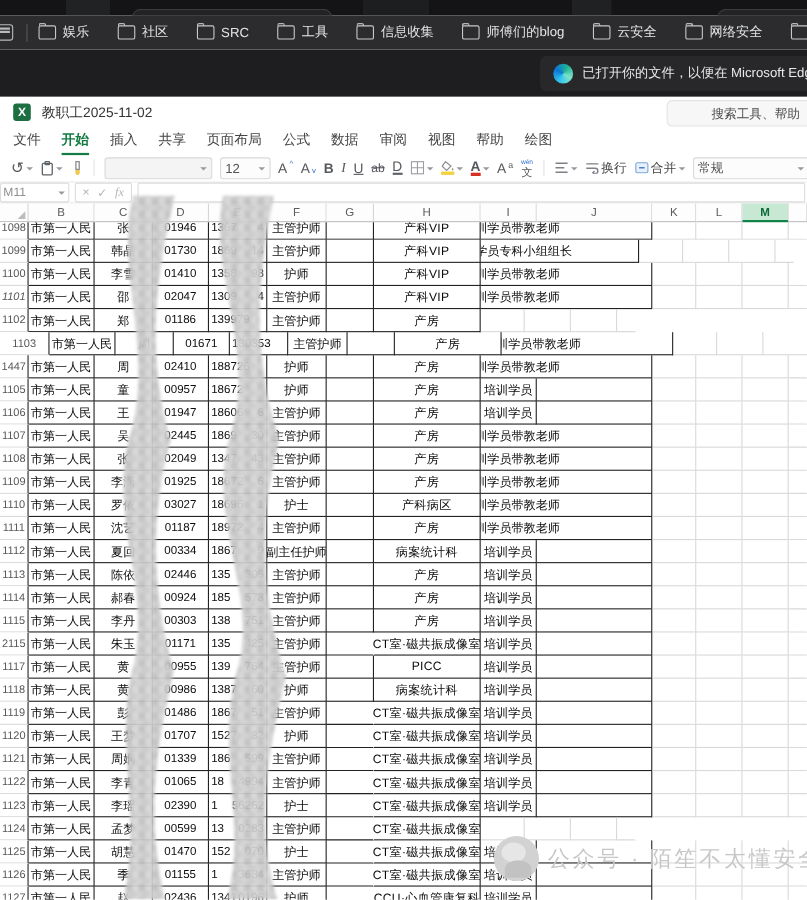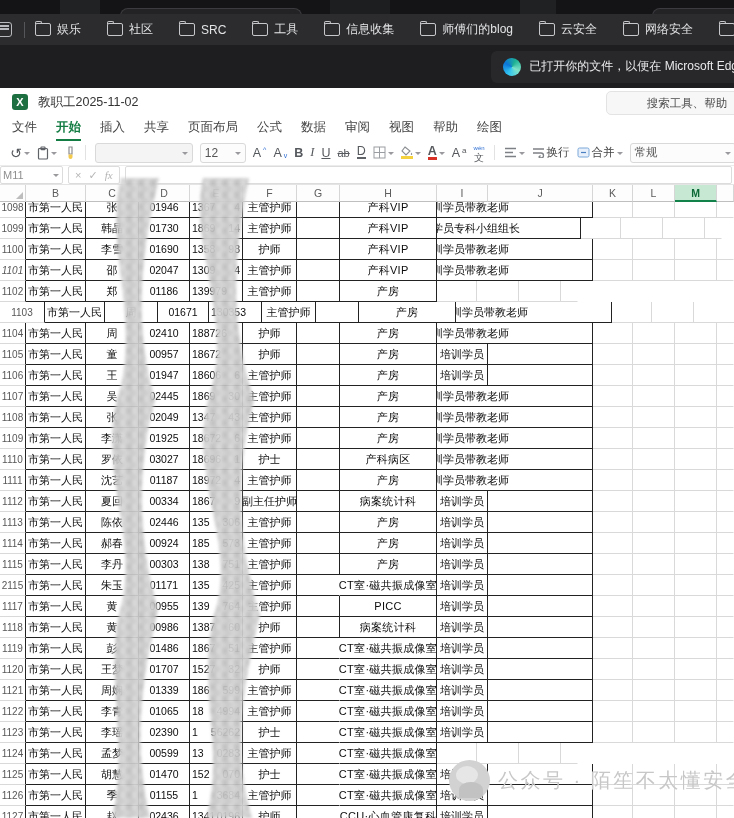--- a/index.html
+++ b/index.html
@@ -340,21 +340,21 @@
         </div>
         <div class="c " style="width: 40px;"></div>
         <div class="c " style="width: 42px;"></div>
         <div class="c " style="width: 42px;"></div>
         <div class="c rnone" style="width: 17px;"></div>
       </div>
       <div class="trow">
         <div class="c num rdark" style="width: 26px;">1100</div>
         <div class="c org rdark bdark" style="width: 60px;">市第一人民</div>
         <div class="c rdark bdark" style="width: 53px;">李雪</div>
-        <div class="c id rdark bdark" style="width: 51px;">01690</div>
+        <div class="c id rdark bdark" style="width: 51px;">01410</div>
         <div class="c phone rdark bdark" style="width: 53px;">
           <span>1358</span>
           <span>98</span>
         </div>
         <div class="c rdark bdark" style="width: 54px;">护师</div>
         <div class="c rdark bdark" style="width: 43px;"></div>
         <div class="c dept rdark bdark" style="width: 97px;">产科VIP</div>
         <div class="c roleclip rdark bdark" style="width: 156px;">
           <span>训学员带教老师</span>
         </div>
@@ -414,21 +414,21 @@
         <div class="c dept rdark bdark" style="width: 97px;">产房</div>
         <div class="c roleclip rdark bdark" style="width: 156px;">
           <span>训学员带教老师</span>
         </div>
         <div class="c " style="width: 40px;"></div>
         <div class="c " style="width: 42px;"></div>
         <div class="c " style="width: 42px;"></div>
         <div class="c rnone" style="width: 17px;"></div>
       </div>
       <div class="trow">
-        <div class="c num rdark" style="width: 26px;">1104</div>
+        <div class="c num rdark" style="width: 26px;">1447</div>
         <div class="c org rdark bdark" style="width: 60px;">市第一人民</div>
         <div class="c rdark bdark" style="width: 53px;">周</div>
         <div class="c id rdark bdark" style="width: 51px;">02410</div>
         <div class="c phone rdark bdark" style="width: 53px;">
           <span>188726</span>
           <span></span>
         </div>
         <div class="c rdark bdark" style="width: 54px;">护师</div>
         <div class="c rdark bdark" style="width: 43px;"></div>
         <div class="c dept rdark bdark" style="width: 97px;">产房</div>

